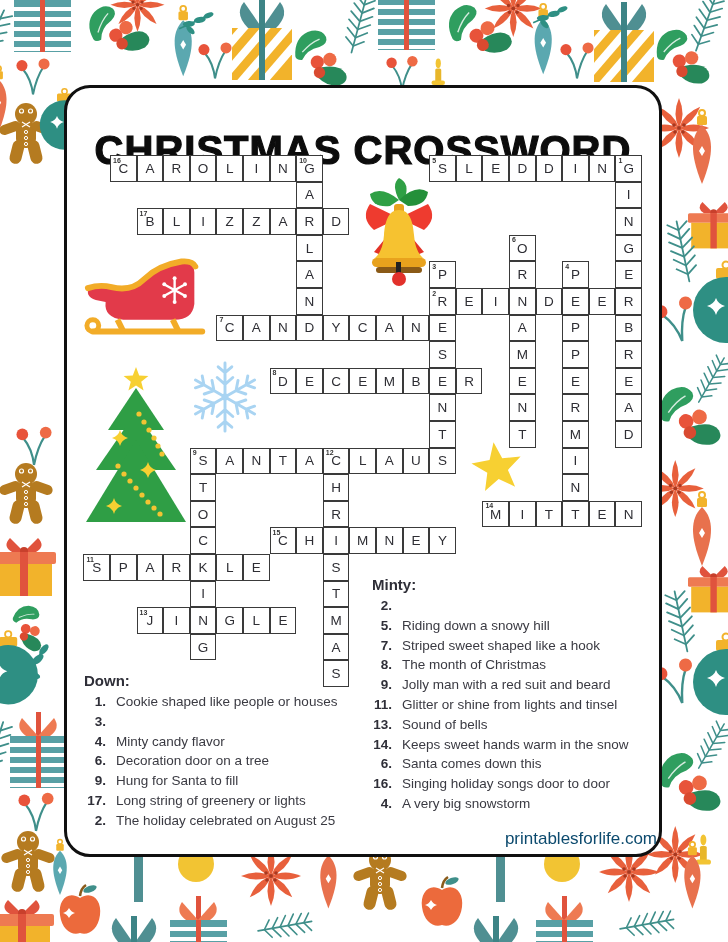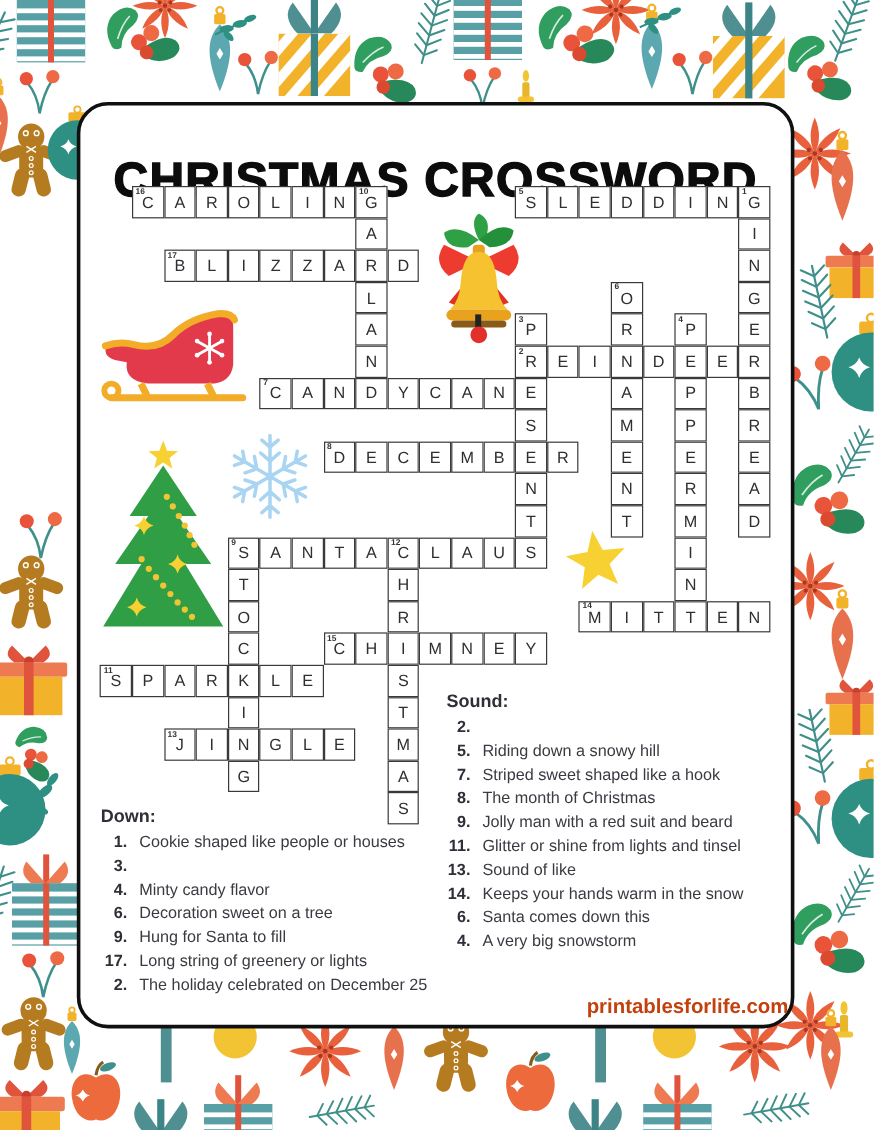--- a/index.html
+++ b/index.html
@@ -19,21 +19,21 @@
   .clues{position:absolute;z-index:5;color:#3a3a42}
   .clues .hd{font-weight:700;font-size:15px;color:#2f2f38;margin-bottom:3px}
   .clue-row{display:flex;line-height:19.8px;font-size:13.5px;white-space:nowrap}
   .clue-row .n{font-weight:700;color:#2f2f38;text-align:right;box-sizing:border-box}
   .clues-across{left:354px;top:576px}
   .clues-across .hd{padding-left:18px}
   .clues-across .n{width:48px;padding-right:10px}
   .clues-down{left:80px;top:672px}
   .clues-down .hd{padding-left:4px}
   .clues-down .n{width:36px;padding-right:10px}
-  .footer{position:absolute;right:71px;top:829px;font-size:17px;font-weight:700;color:#c2410c;z-index:5}
+  .footer{position:absolute;right:71px;top:829px;font-size:17px;font-weight:400;color:#0c4a6e;z-index:5}
 </style>
 </head>
 <body>
 
 <svg id="pattern" class="pattern" width="728" height="942" viewBox="0 0 728 942">
   <defs>
     <g id="m-holly">
       <path d="M4 34 Q-2 16 10 6 Q22 -2 30 6 Q34 12 26 18 Q14 24 12 36 Q6 38 4 34 Z" fill="#2f9e5f"></path>
       <path d="M34 38 Q52 30 60 38 Q66 46 56 52 Q44 56 34 50 Q30 44 34 38 Z" fill="#27885a"></path>
       <circle cx="28" cy="34" r="7" fill="#e8533a"></circle>
@@ -747,21 +747,21 @@
     </div>
     <div class="cell" style="left: 322.8px; top: 633.8px; width: 26.6px; height: 26.6px;">
       <span>A</span>
     </div>
     <div class="cell" style="left: 322.8px; top: 660.4px; width: 26.6px; height: 26.6px;">
       <span>S</span>
     </div>
   </div>
 
 <div class="clues clues-across">
-  <div class="hd">Sound:</div>
+  <div class="hd">Minty:</div>
   <div class="list" id="across-list">
       <div class="clue-row">
         <span class="n">2.</span>
       </div>
       <div class="clue-row">
         <span class="n">5.</span>
         <span class="t">Riding down a snowy hill</span>
       </div>
       <div class="clue-row">
         <span class="n">7.</span>
@@ -774,29 +774,33 @@
       <div class="clue-row">
         <span class="n">9.</span>
         <span class="t">Jolly man with a red suit and beard</span>
       </div>
       <div class="clue-row">
         <span class="n">11.</span>
         <span class="t">Glitter or shine from lights and tinsel</span>
       </div>
       <div class="clue-row">
         <span class="n">13.</span>
-        <span class="t">Sound of like</span>
+        <span class="t">Sound of bells</span>
       </div>
       <div class="clue-row">
         <span class="n">14.</span>
-        <span class="t">Keeps your hands warm in the snow</span>
+        <span class="t">Keeps sweet hands warm in the snow</span>
       </div>
       <div class="clue-row">
         <span class="n">6.</span>
         <span class="t">Santa comes down this</span>
+      </div>
+      <div class="clue-row">
+        <span class="n">16.</span>
+        <span class="t">Singing holiday songs door to door</span>
       </div>
       <div class="clue-row">
         <span class="n">4.</span>
         <span class="t">A very big snowstorm</span>
       </div>
     </div>
 </div>
 
 <div class="clues clues-down">
   <div class="hd">Down:</div>
@@ -807,30 +811,30 @@
       </div>
       <div class="clue-row">
         <span class="n">3.</span>
       </div>
       <div class="clue-row">
         <span class="n">4.</span>
         <span class="t">Minty candy flavor</span>
       </div>
       <div class="clue-row">
         <span class="n">6.</span>
-        <span class="t">Decoration sweet on a tree</span>
+        <span class="t">Decoration door on a tree</span>
       </div>
       <div class="clue-row">
         <span class="n">9.</span>
         <span class="t">Hung for Santa to fill</span>
       </div>
       <div class="clue-row">
         <span class="n">17.</span>
         <span class="t">Long string of greenery or lights</span>
       </div>
       <div class="clue-row">
         <span class="n">2.</span>
-        <span class="t">The holiday celebrated on December 25</span>
+        <span class="t">The holiday celebrated on August 25</span>
       </div>
     </div>
 </div>
 
 <div class="footer">printablesforlife.com</div>
 
 </body></html>

